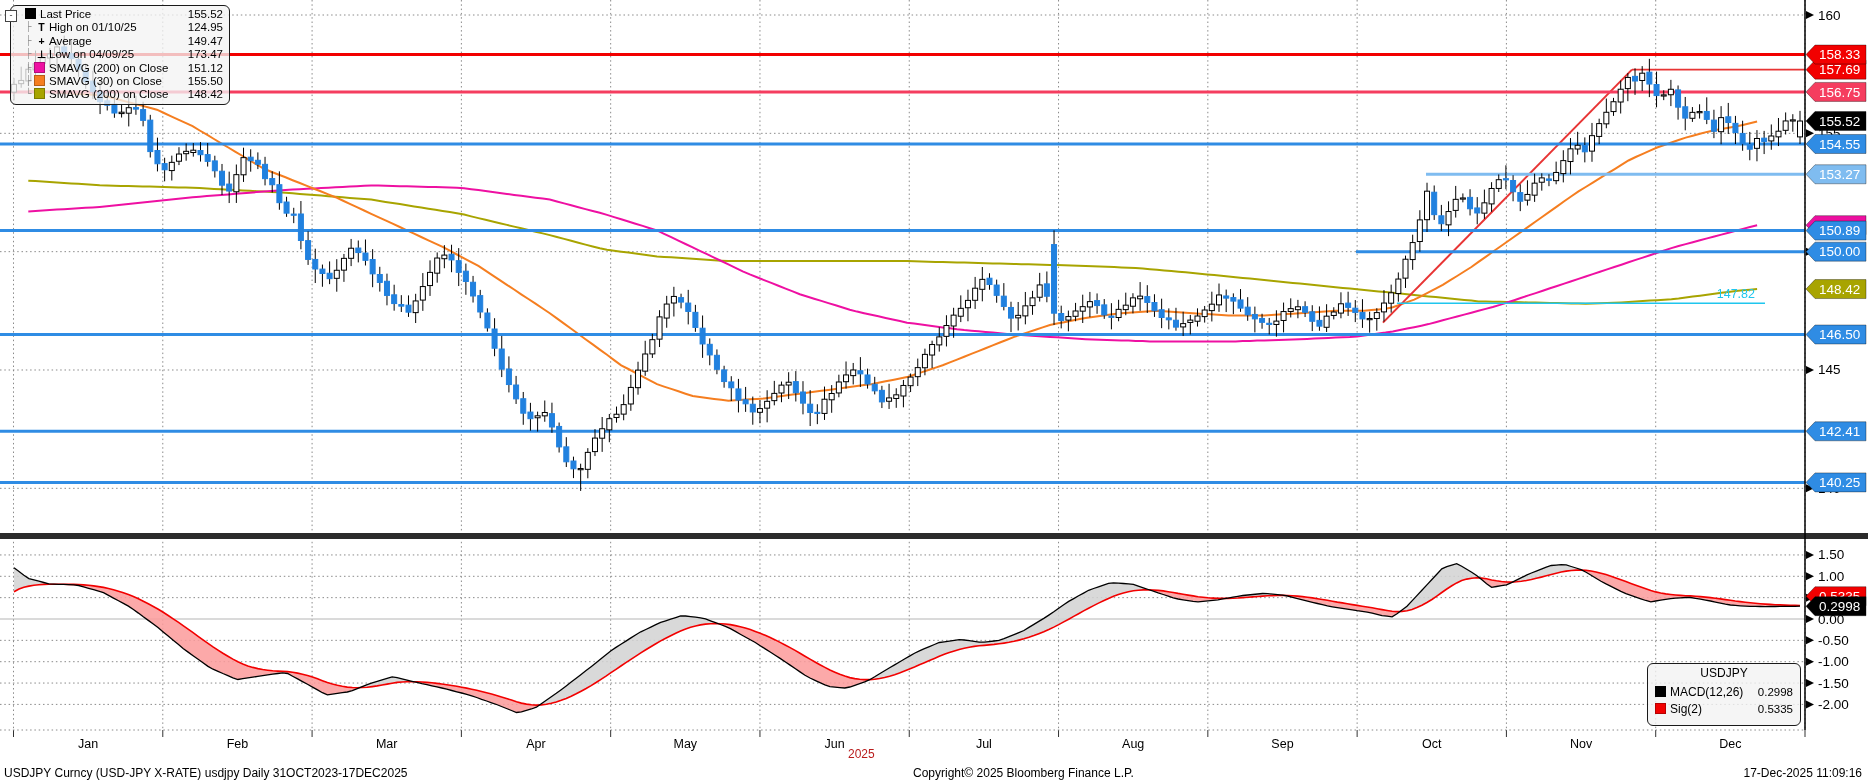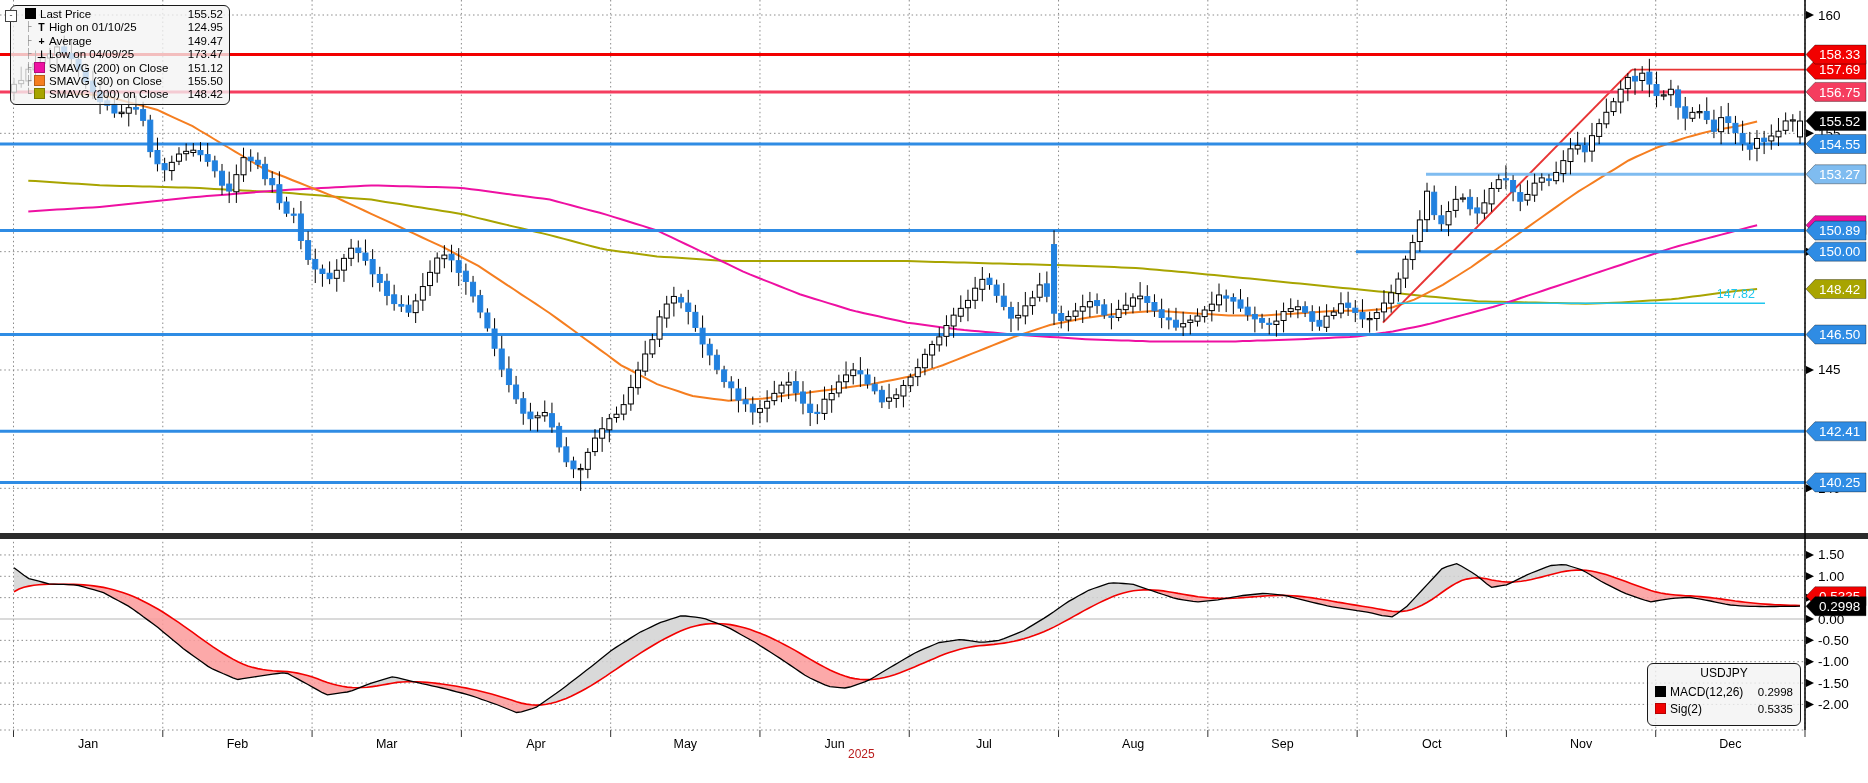--- a/index.html
+++ b/index.html
@@ -786,13 +786,18 @@
     </div>
     <div class="mrow">
       <span class="sw" style="background:#f20000"></span>
       <span>Sig(2)</span>
       <span class="lval">0.5335</span>
     </div>
   </div>
 
   <div class="year-label">2025</div>
 
+  <div class="footer">
+    <span class="f-left">USDJPY Curncy (USD-JPY X-RATE) usdjpy Daily 31OCT2023-17DEC2025</span>
+    <span class="f-center">Copyright© 2025 Bloomberg Finance L.P.</span>
+    <span class="f-right">17-Dec-2025 11:09:16</span>
+  </div>
 </div>
 
 </body></html>

